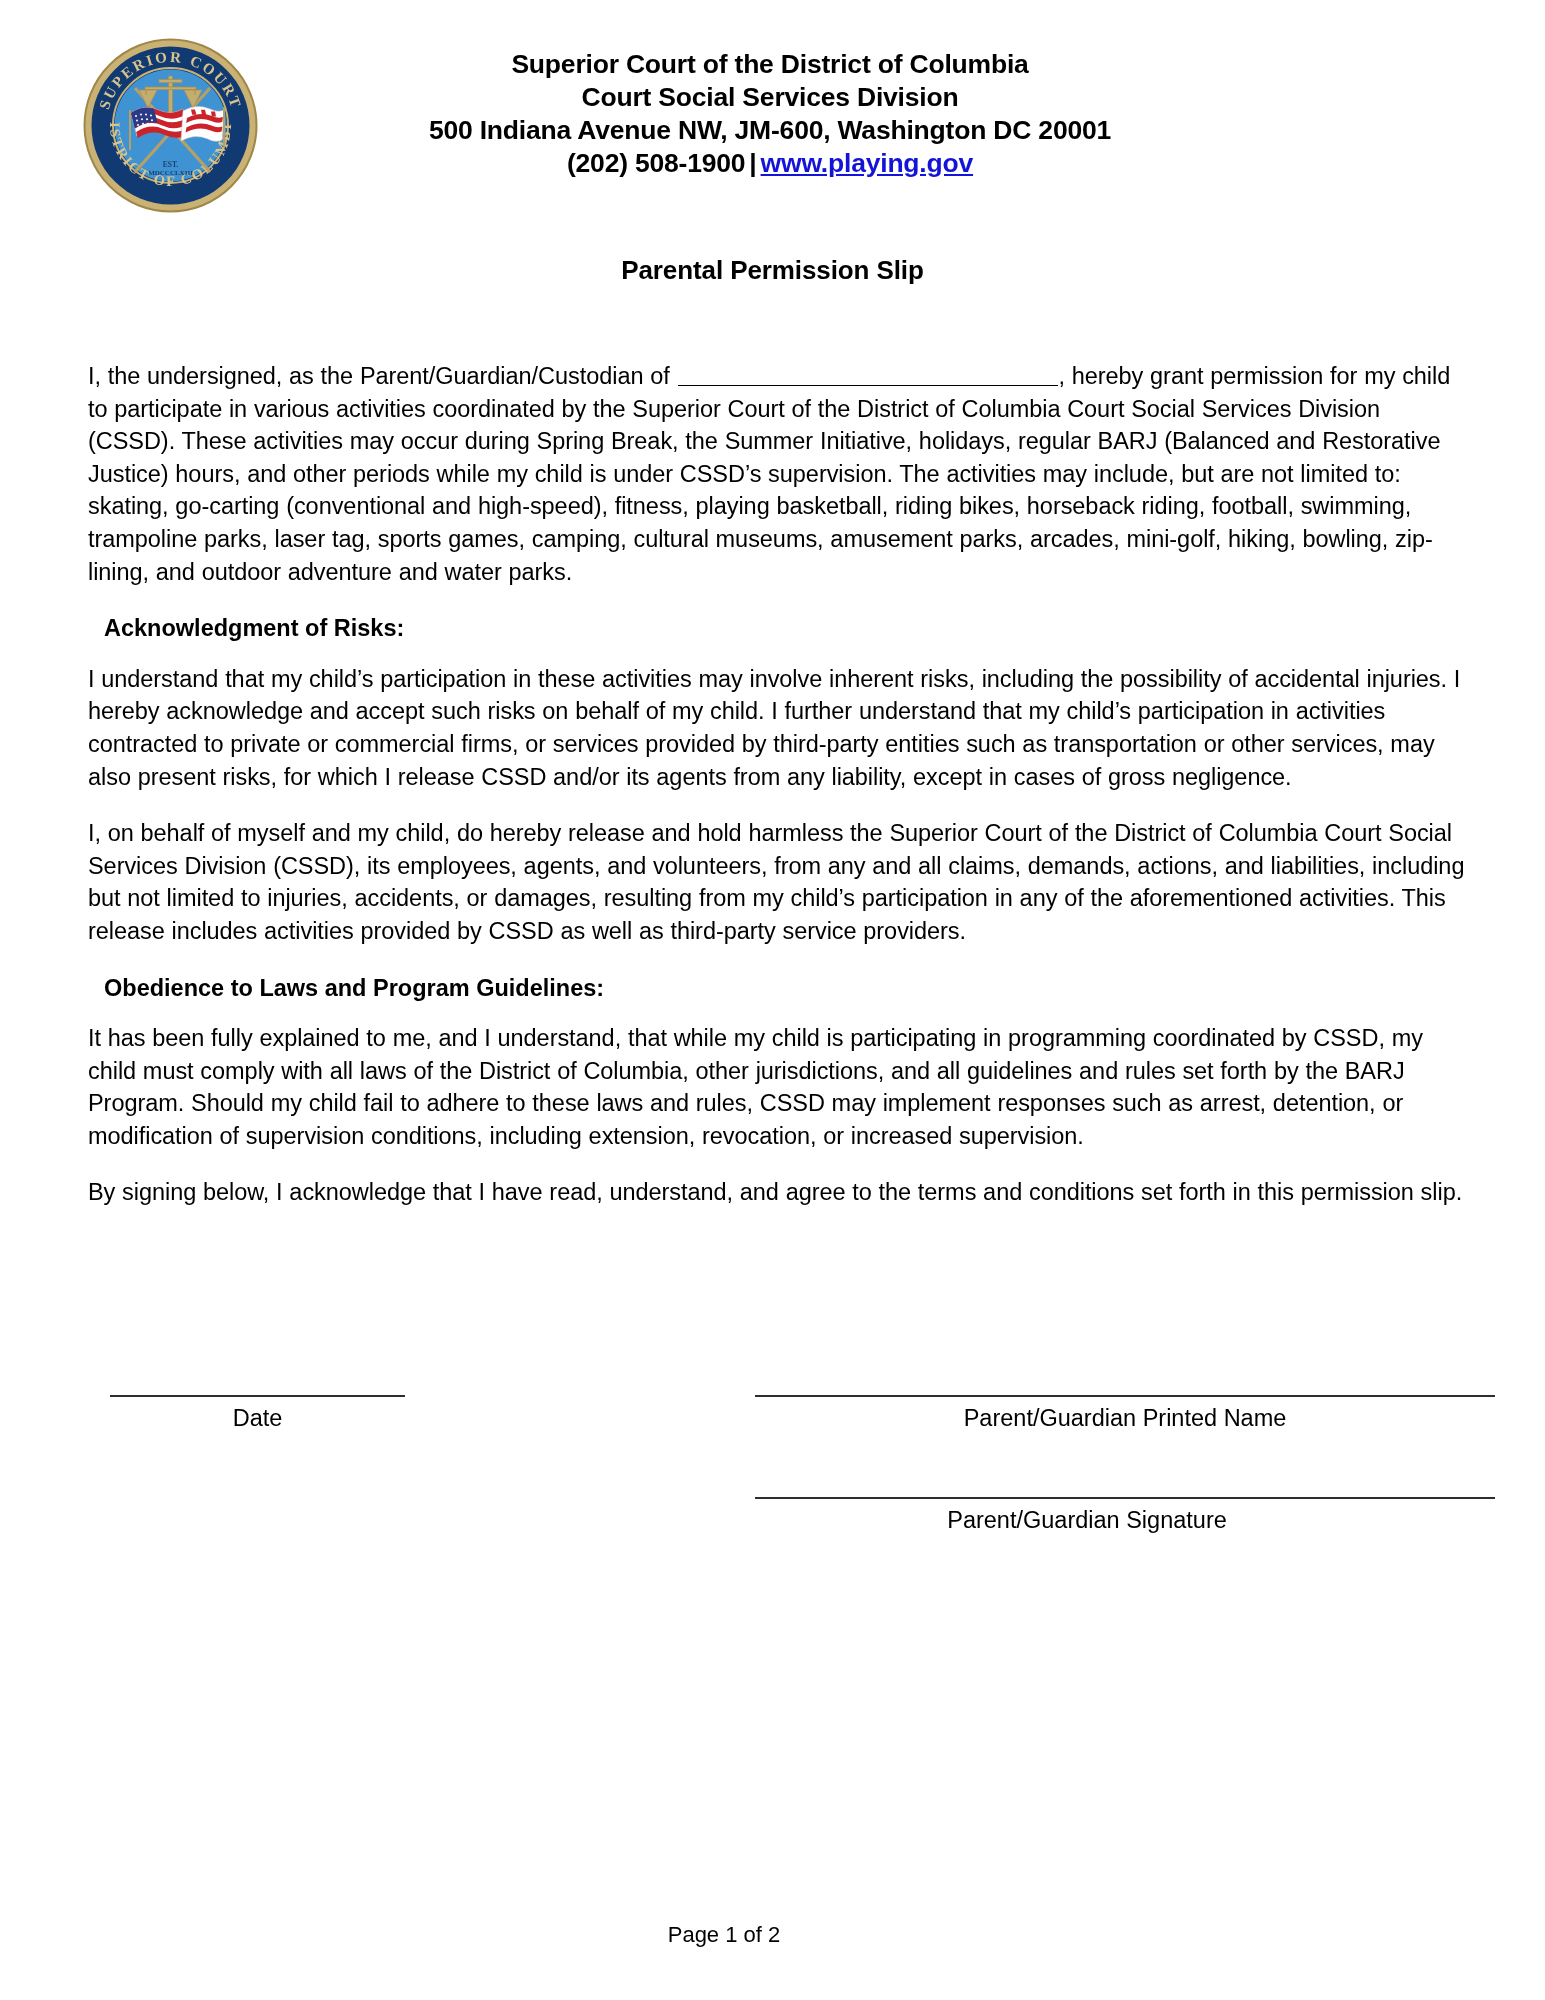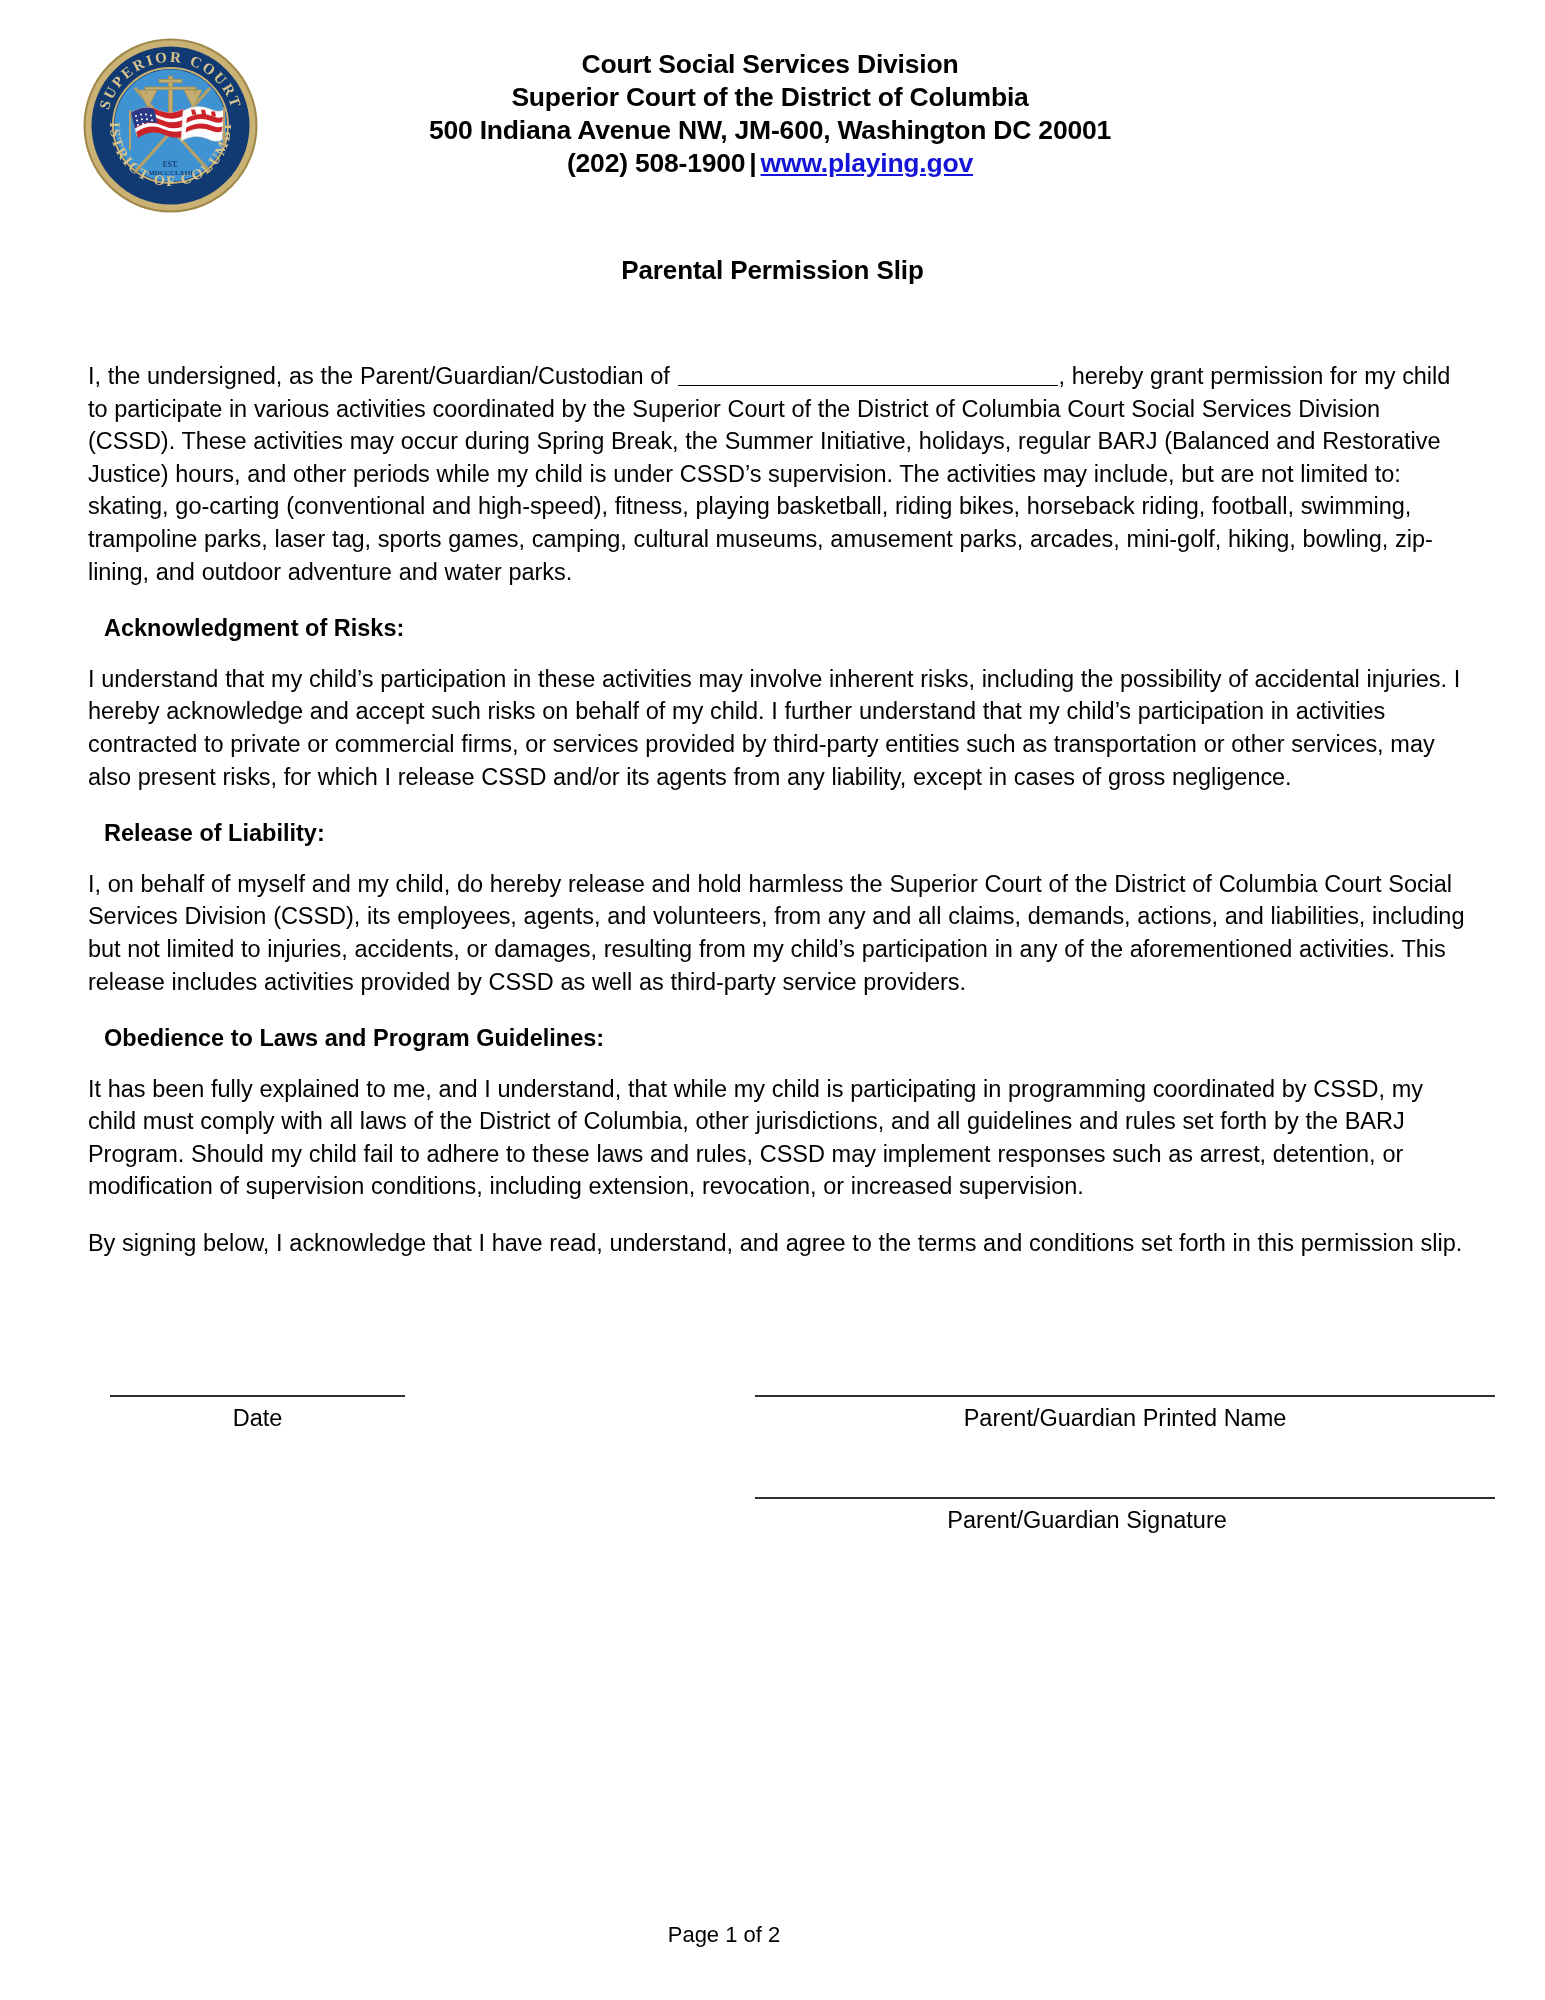--- a/index.html
+++ b/index.html
@@ -244,22 +244,22 @@
           </g>
           <line x1="141" y1="69" x2="141" y2="110" stroke="#b6a066" stroke-width="2"></line>
         </g>
 
         <text x="87.5" y="129" text-anchor="middle" font-family="Liberation Serif, serif" font-size="7.5" font-weight="bold" fill="#1b3f72">EST.</text>
         <text x="87.5" y="137" text-anchor="middle" font-family="Liberation Serif, serif" font-size="7" font-weight="bold" fill="#1b3f72">MDCCCLXIII</text>
       </svg>
     </div>
 
     <div class="header-text">
+      <div class="header-line">Superior Court of the District of Columbia</div>
       <div class="header-line">Court Social Services Division</div>
-      <div class="header-line">Superior Court of the District of Columbia</div>
       <div class="header-line">500 Indiana Avenue NW, JM-600, Washington DC 20001</div>
       <div class="header-line header-contact">
         <span class="phone">(202) 508-1900</span><span class="sep">|</span><a class="site-link" href="#">www.playing.gov</a>
       </div>
     </div>
   </div>
 
   <div class="doc-title">Parental Permission Slip</div>
 
   <div class="body-area">
@@ -268,21 +268,20 @@
       <span>I, the undersigned, as the Parent/Guardian/Custodian of</span>
       <span class="inline-blank"></span><span>, hereby grant permission for my child to participate in various activities coordinated by the Superior Court of the District of Columbia Court Social Services Division (CSSD). These activities may occur during Spring Break, the Summer Initiative, holidays, regular BARJ (Balanced and Restorative Justice) hours, and other periods while my child is under CSSD’s supervision. The activities may include, but are not limited to: skating, go-carting (conventional and high-speed), fitness, playing basketball, riding bikes, horseback riding, football, swimming, trampoline parks, laser tag, sports games, camping, cultural museums, amusement parks, arcades, mini-golf, hiking, bowling, zip-lining, and outdoor adventure and water parks.</span>
     </p>
 
     <div class="section-body">
       <div class="section-head">Acknowledgment of Risks:</div>
       <p class="para" style="margin-bottom:0">I understand that my child’s participation in these activities may involve inherent risks, including the possibility of accidental injuries. I hereby acknowledge and accept such risks on behalf of my child. I further understand that my child’s participation in activities contracted to private or commercial firms, or services provided by third-party entities such as transportation or other services, may also present risks, for which I release CSSD and/or its agents from any liability, except in cases of gross negligence.</p>
     </div>
 
     <div class="section-body">
-      <div class="section-head">Release of Liability:</div>
       <p class="para" style="margin-bottom:0">I, on behalf of myself and my child, do hereby release and hold harmless the Superior Court of the District of Columbia Court Social Services Division (CSSD), its employees, agents, and volunteers, from any and all claims, demands, actions, and liabilities, including but not limited to injuries, accidents, or damages, resulting from my child’s participation in any of the aforementioned activities. This release includes activities provided by CSSD as well as third-party service providers.</p>
     </div>
 
     <div class="section-body">
       <div class="section-head">Obedience to Laws and Program Guidelines:</div>
       <p class="para" style="margin-bottom:0">It has been fully explained to me, and I understand, that while my child is participating in programming coordinated by CSSD, my child must comply with all laws of the District of Columbia, other jurisdictions, and all guidelines and rules set forth by the BARJ Program. Should my child fail to adhere to these laws and rules, CSSD may implement responses such as arrest, detention, or modification of supervision conditions, including extension, revocation, or increased supervision.</p>
     </div>
 
     <p class="para">By signing below, I acknowledge that I have read, understand, and agree to the terms and conditions set forth in this permission slip.</p>
   </div>

